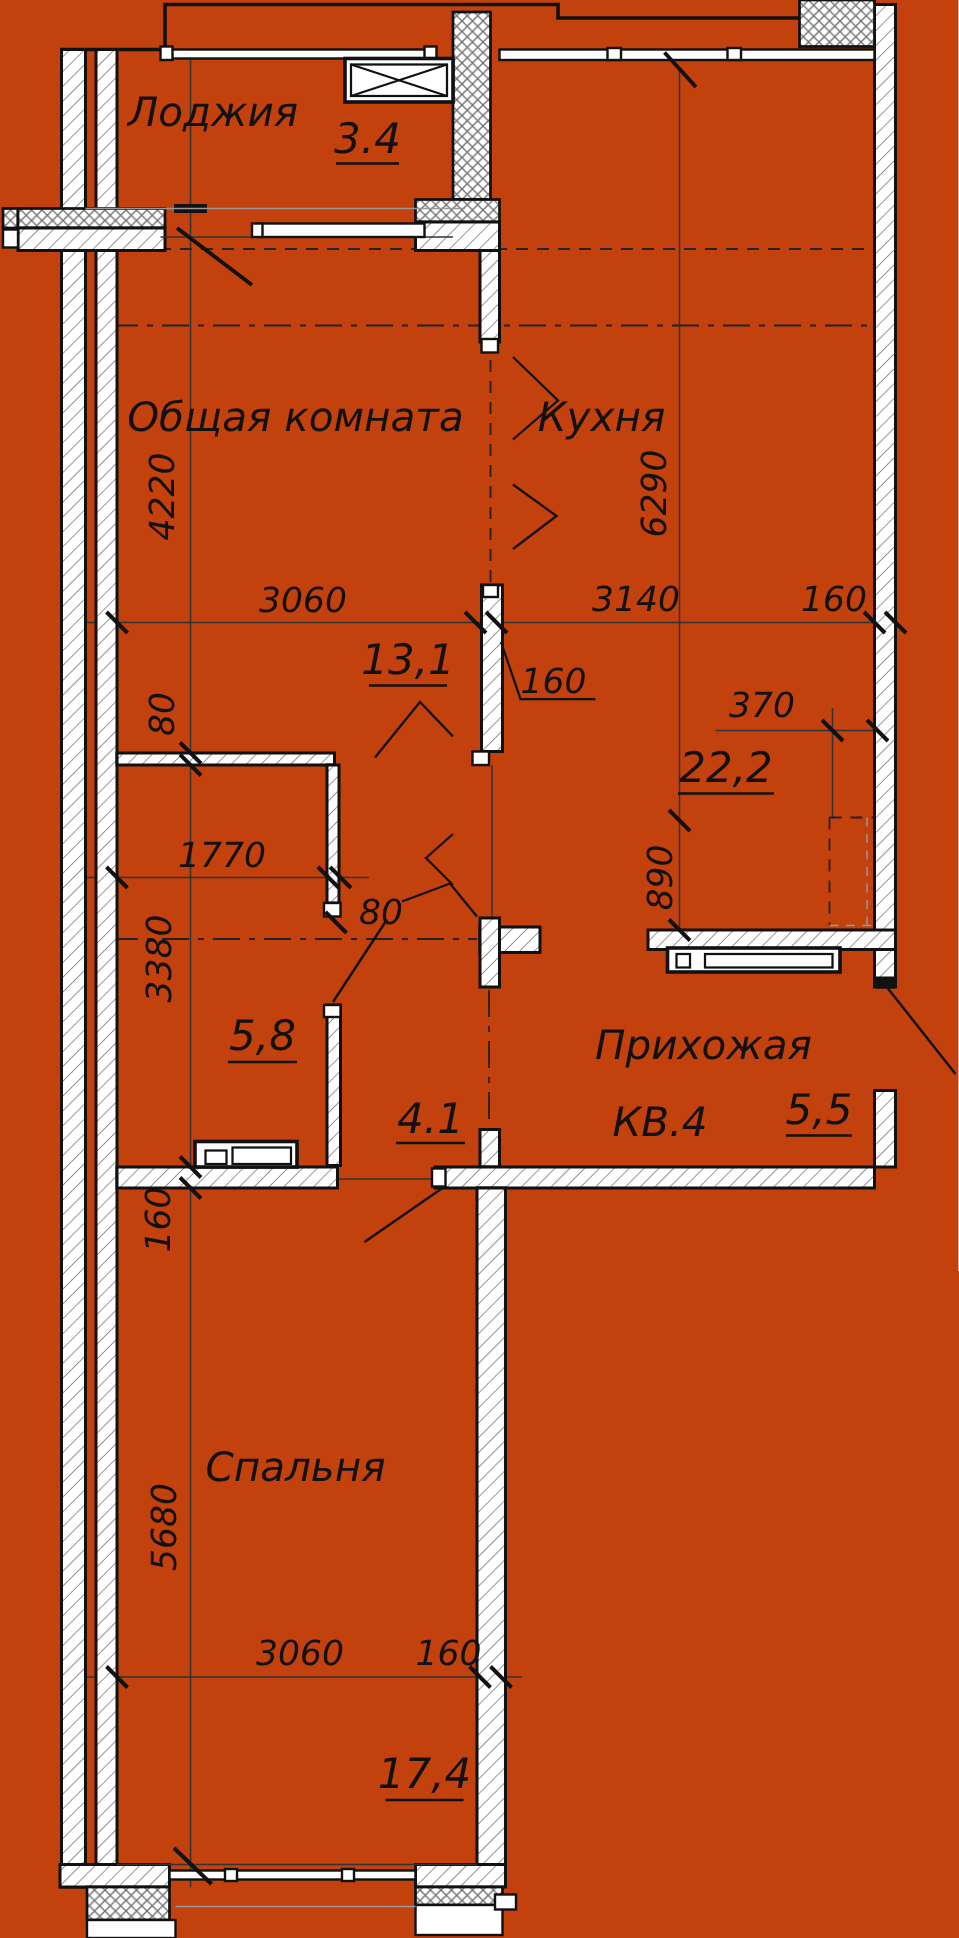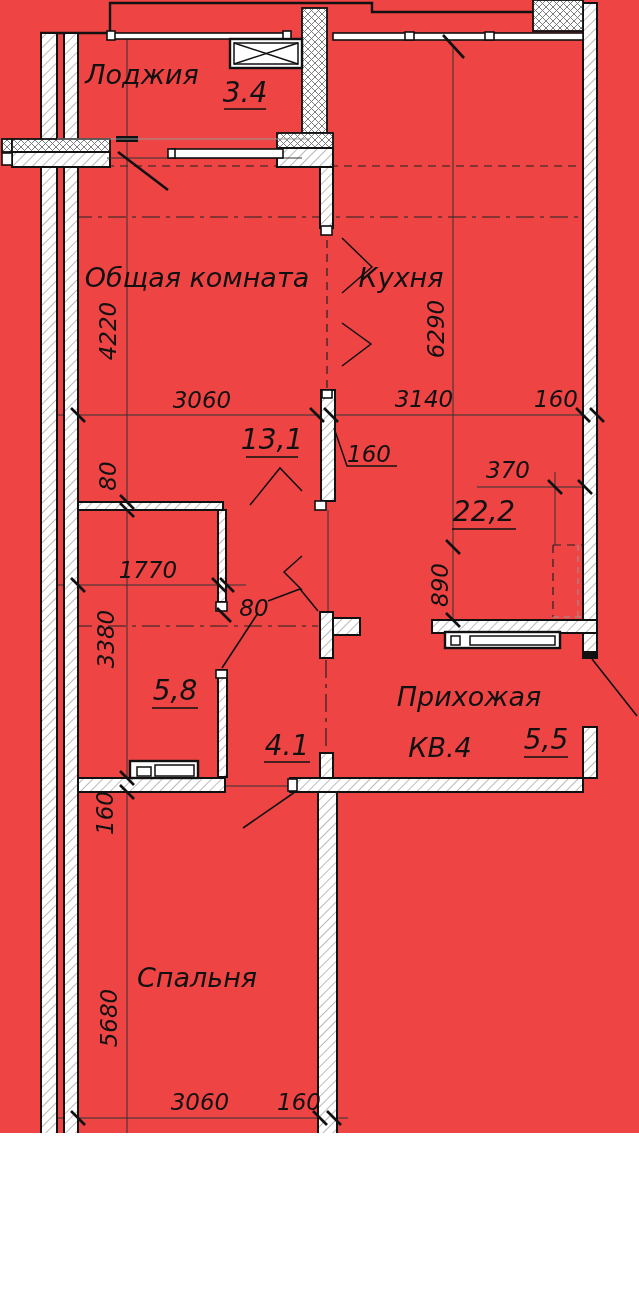--- a/index.html
+++ b/index.html
@@ -1,16 +1,16 @@
 <!DOCTYPE html>
 <html><head>
 <meta charset="utf-8">
 <style>
   html,body{margin:0;padding:0;background:#fff;}
-  #stage{position:relative;width:639px;height:1133px;background:#ef4444;overflow:hidden;}
+  #stage{position:relative;width:639px;height:1292px;background:#c2410c;overflow:hidden;}
   svg{display:block;}
   .thin{stroke:#333;stroke-width:1;fill:none;}
   .gray{stroke:#999;stroke-width:1;fill:none;}
   .dash{stroke:#222;stroke-width:1.2;fill:none;stroke-dasharray:8 6;}
   .axis{stroke:#222;stroke-width:1.2;fill:none;stroke-dasharray:18 6 4 6;}
   .w{fill:url(#ph);stroke:#111;stroke-width:2;}
   .wx{fill:url(#px);stroke:#111;stroke-width:1.8;}
   .cap{fill:#fff;stroke:#111;stroke-width:1.6;}
   .ol{stroke:#111;stroke-width:2.4;fill:none;}
   .fx{fill:#fff;stroke:#111;stroke-width:2.4;}

